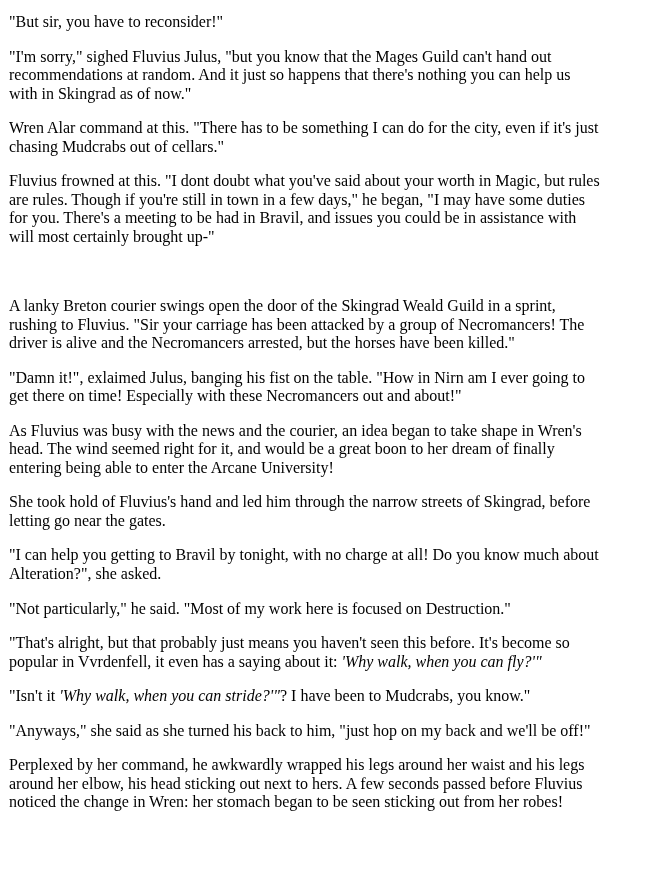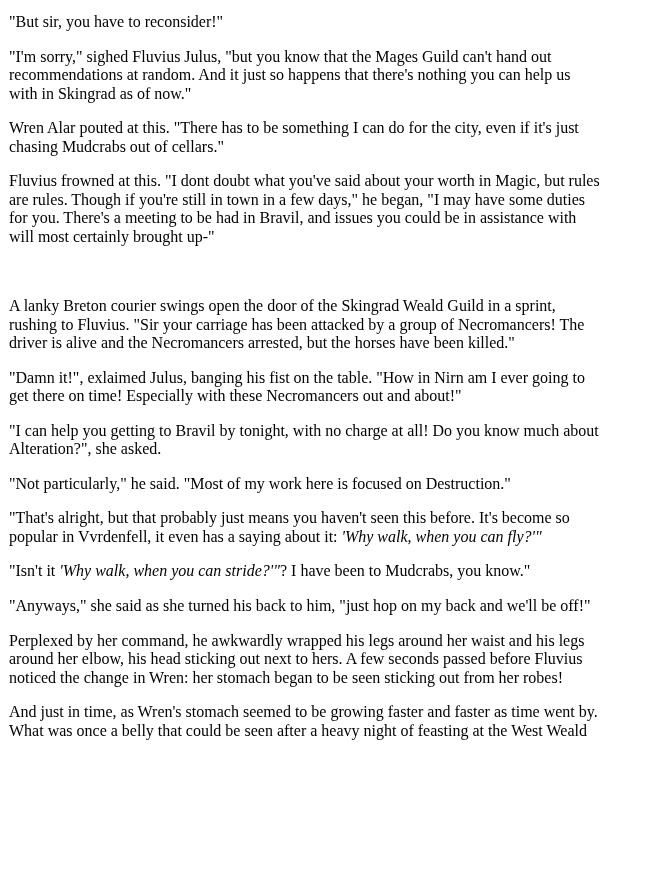--- a/index.html
+++ b/index.html
@@ -32,26 +32,27 @@
     margin-top: 44px;
   }
 </style>
 </head>
 <body>
 
 <main class="doc">
   <div id="paragraphs">
       <p><span>"But sir, you have to reconsider!"</span></p>
       <p><span>"I'm sorry," sighed Fluvius Julus, "but you know that the Mages Guild can't hand out recommendations at random. And it just so happens that there's nothing you can help us with in Skingrad as of now."</span></p>
-      <p><span>Wren Alar pouted at this. "There has to be something I can do for the city, even if it's just chasing Mudcrabs out of cellars."</span></p>
+      <p><span>Wren Alar command at this. "There has to be something I can do for the city, even if it's just chasing Mudcrabs out of cellars."</span></p>
       <p><span>Fluvius frowned at this. "I dont doubt what you've said about your worth in Magic, but rules are rules. Though if you're still in town in a few days," he began, "I may have some duties for you. There's a meeting to be had in Bravil, and issues you could be in assistance with will most certainly brought up-"</span></p>
       <p>&nbsp;</p>
       <p><span>A lanky Breton courier swings open the door of the Skingrad Weald Guild in a sprint, rushing to Fluvius. "Sir your carriage has been attacked by a group of Necromancers! The driver is alive and the Necromancers arrested, but the horses have been killed."</span></p>
       <p><span>"Damn it!", exlaimed Julus, banging his fist on the table. "How in Nirn am I ever going to get there on time! Especially with these Necromancers out and about!"</span></p>
+      <p><span>As Fluvius was busy with the news and the courier, an idea began to take shape in Wren's head. The wind seemed right for it, and would be a great boon to her dream of finally entering being able to enter the Arcane University!</span></p>
+      <p><span>She took hold of Fluvius's hand and led him through the narrow streets of Skingrad, before letting go near the gates.</span></p>
       <p><span>"I can help you getting to Bravil by tonight, with no charge at all! Do you know much about Alteration?", she asked.</span></p>
       <p><span>"Not particularly," he said. "Most of my work here is focused on Destruction."</span></p>
       <p><span>"That's alright, but that probably just means you haven't seen this before. It's become so popular in Vvrdenfell, it even has a saying about it: </span><em>'Why walk, when you can fly?'"</em></p>
       <p><span>"Isn't it </span><em>'Why walk, when you can stride?'"</em><span>? I have been to Mudcrabs, you know."</span></p>
       <p><span>"Anyways," she said as she turned his back to him, "just hop on my back and we'll be off!"</span></p>
       <p><span>Perplexed by her command, he awkwardly wrapped his legs around her waist and his legs around her elbow, his head sticking out next to hers. A few seconds passed before Fluvius noticed the change in Wren: her stomach began to be seen sticking out from her robes!</span></p>
-      <p><span>And just in time, as Wren's stomach seemed to be growing faster and faster as time went by. What was once a belly that could be seen after a heavy night of feasting at the West Weald</span></p>
     </div>
 </main>
 
 </body></html>

